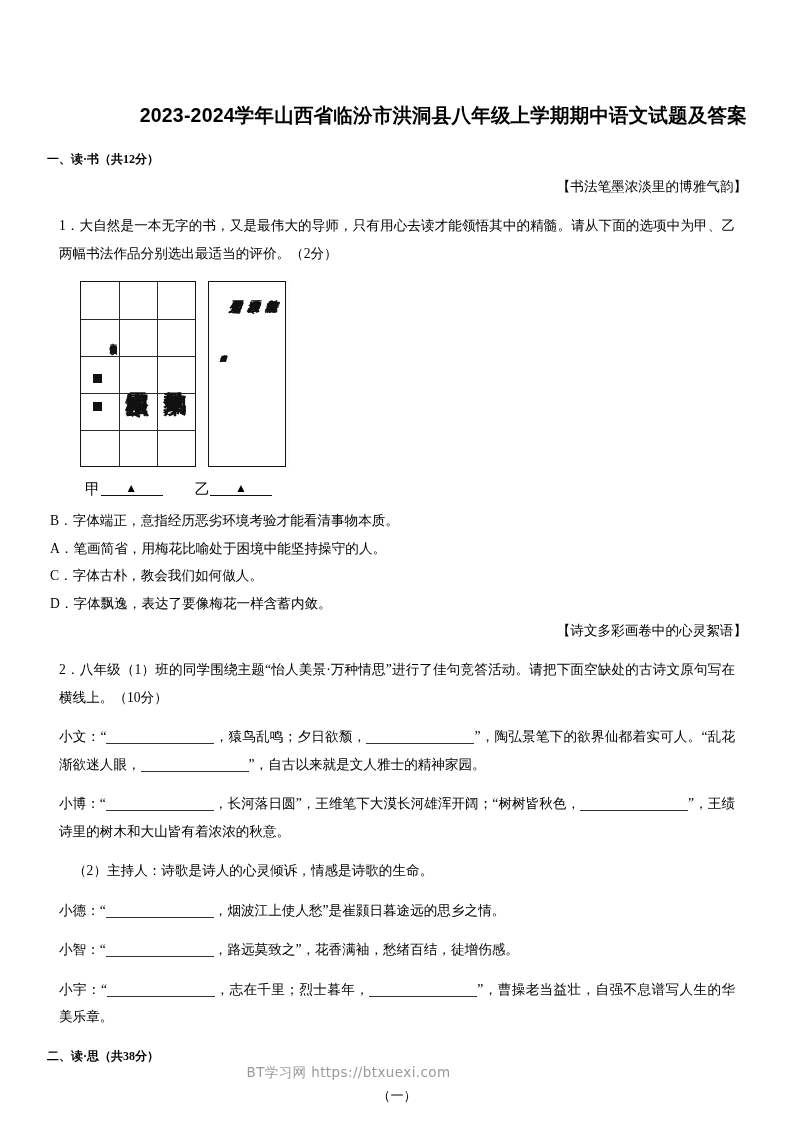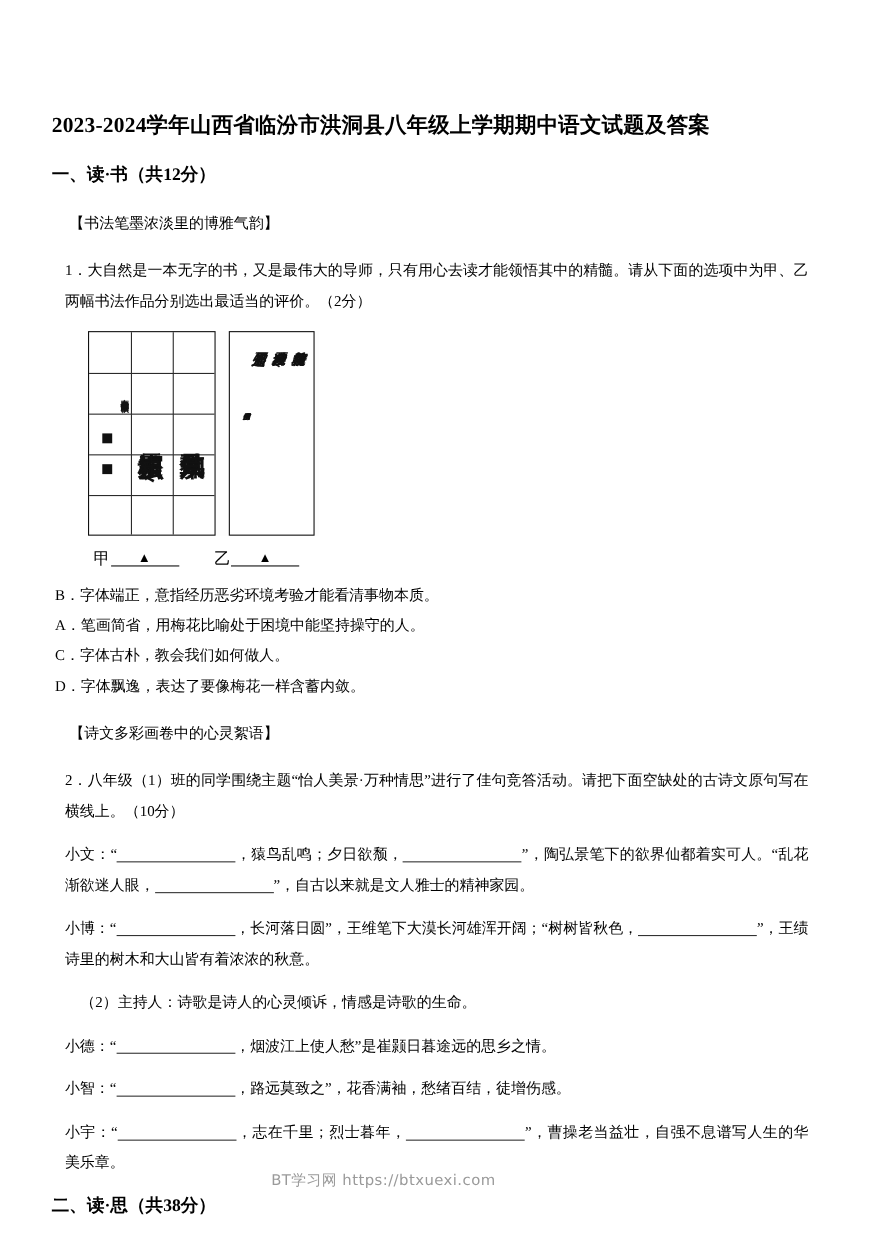--- a/index.html
+++ b/index.html
@@ -28,37 +28,38 @@
     left: 47px;
     top: 96px;
     width: 700px;
   }
 
   
   .doc-title {
     font-size: 19.5px;
     font-weight: bold;
     line-height: 38px;
-    text-align: left;
+    text-align: right;
     letter-spacing: 0.2px;
     margin: 0 0 12px 0;
-    font-family: Liberation Serif, serif;
+    font-family: Liberation Sans, sans-serif;
   }
 
   
   .sec-head {
-    font-size: 16px;
+    font-size: 12px;
     font-weight: bold;
     line-height: 27px;
     margin: 0;
   }
   .bracket-head {
     font-size: 13.6px;
     line-height: 27px;
-    margin: 16px;
+    margin: 0;
+    text-align: right;
   }
   .para {
     font-size: 13.6px;
     line-height: 27.5px;
     margin: 12px;
     text-align: justify;
     text-justify: inter-ideograph;
   }
   .opt {
     font-size: 13.6px;

